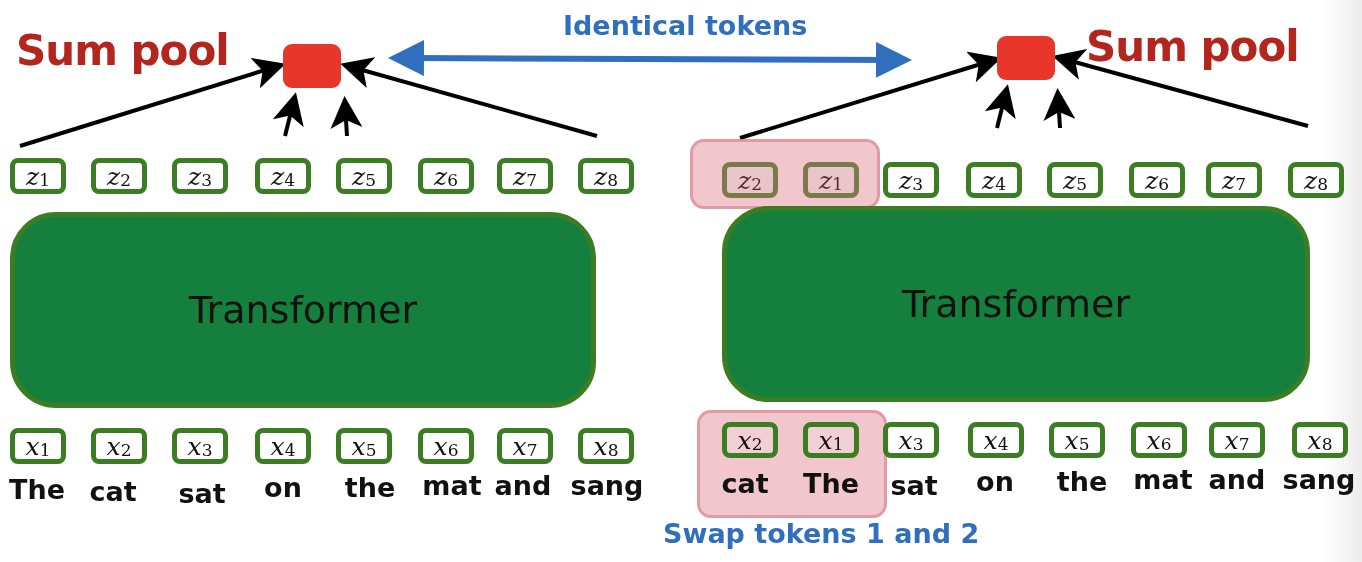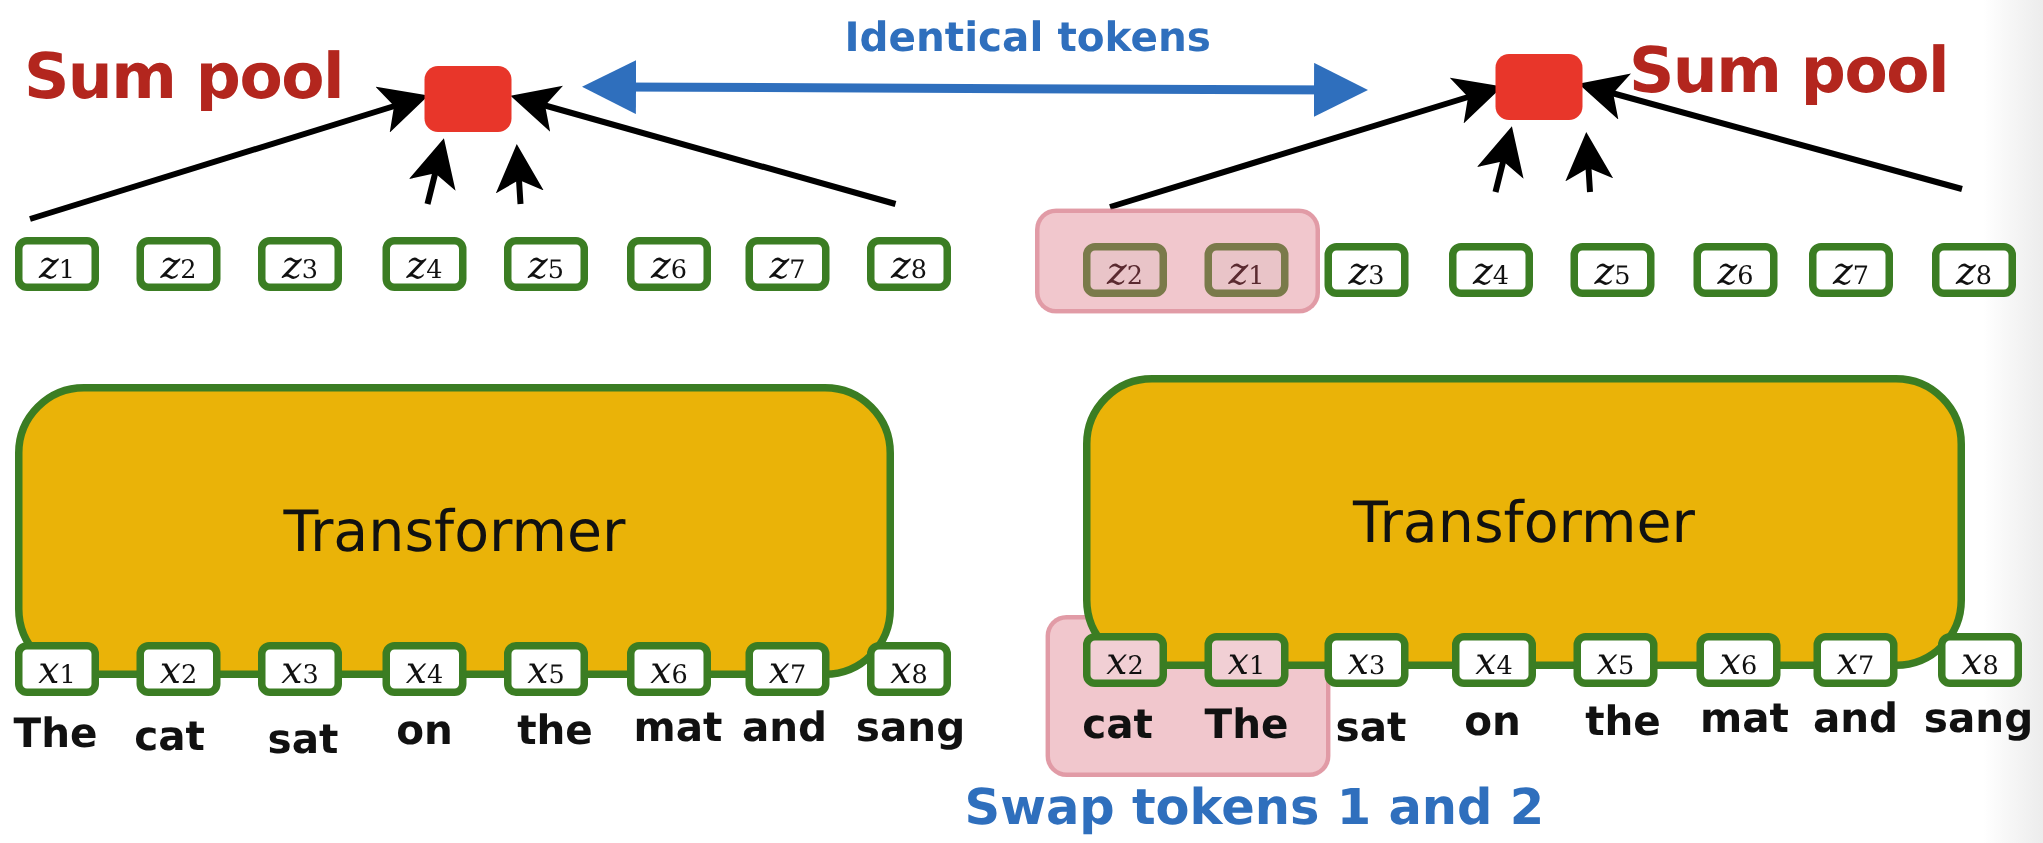--- a/index.html
+++ b/index.html
@@ -10,22 +10,22 @@
     .sumpool { position: absolute; font-family: "DejaVu Sans", sans-serif; font-weight: bold;
                color: #b3261e; font-size: 42px; letter-spacing: -1px; white-space: nowrap; }
     .pool-node { position: absolute; width: 58px; height: 44px; background: #e8362a; border-radius: 9px; }
     .token { position: absolute; height: 36px; border: 5px solid #3b7d23; border-radius: 8px;
              box-sizing: border-box; background: #fff; display: flex; align-items: center; justify-content: center;
              font-family: "DejaVu Serif", serif; font-style: italic; font-size: 25px; color: #111; }
     .token sub { font-style: normal; font-size: 17px; position: relative; top: 4px; }
     .token.muted { border-color: #7a7a4a; background: #e9c4c8; color: #5a2a30; }
     .token.tinted { background: #f1cfd4; }
     .transformer { position: absolute; border: 5px solid #3b7d23; border-radius: 46px; box-sizing: border-box;
-                   display: flex; align-items: center; justify-content: center; background: #eab308;
-                   font-family: "DejaVu Sans", sans-serif; font-size: 38px; color: #111; margin-top: 44px; }
+                   display: flex; align-items: center; justify-content: center; background: #15803d;
+                   font-family: "DejaVu Sans", sans-serif; font-size: 38px; color: #111; }
     .word { position: absolute; font-family: "DejaVu Sans", sans-serif; font-weight: bold; font-size: 27px;
             color: #111; white-space: nowrap; transform: translateX(-50%); }
     .blue-label { position: absolute; font-family: "DejaVu Sans", sans-serif; font-weight: bold;
                   color: #2f6fbd; white-space: nowrap; }
     .highlight { position: absolute; background: rgba(224,130,145,0.45); border: 3px solid rgba(214,120,135,0.55);
                  border-radius: 14px; box-sizing: border-box; }
     svg.overlay { position: absolute; left: 0; top: 0; }
   </style>
 </head>
 <body>
@@ -54,21 +54,21 @@
   <line x1="1308" y1="126" x2="1060" y2="58" stroke="#000" stroke-width="4" marker-end="url(#ah)"></line>
   <line x1="997" y1="128" x2="1006" y2="92" stroke="#000" stroke-width="4" marker-end="url(#ah)"></line>
   <line x1="1060" y1="128" x2="1058" y2="96" stroke="#000" stroke-width="4" marker-end="url(#ah)"></line>
 
   <line x1="412" y1="58" x2="900" y2="60" stroke="#2f6fbd" stroke-width="6" marker-start="url(#ahbs)" marker-end="url(#ahb)"></line>
 </svg>
 
 <div class="sumpool" style="left:16px; top:26px;">Sum pool</div>
 <div class="sumpool" style="left:1086px; top:22px;">Sum pool</div>
 <div class="blue-label" style="left:563px; top:10px; font-size:27px;">Identical tokens</div>
-<div class="blue-label" style="left:643px; top:518px; font-size:33px;">Swap tokens 1 and 2</div>
+<div class="blue-label" style="left:663px; top:518px; font-size:27px;">Swap tokens 1 and 2</div>
 
 <div class="pool-node" style="left:283px; top:44px;"></div>
 <div class="pool-node" style="left:997px; top:36px;"></div>
 
 <div class="highlight" style="left:690px; top:139px; width:190px; height:70px;"></div>
 <div class="highlight" style="left:697px; top:410px; width:190px; height:108px;"></div>
 
 <div class="transformer" style="left:10px; top:212px; width:586px; height:196px;">
   <span>Transformer</span>
 </div>

